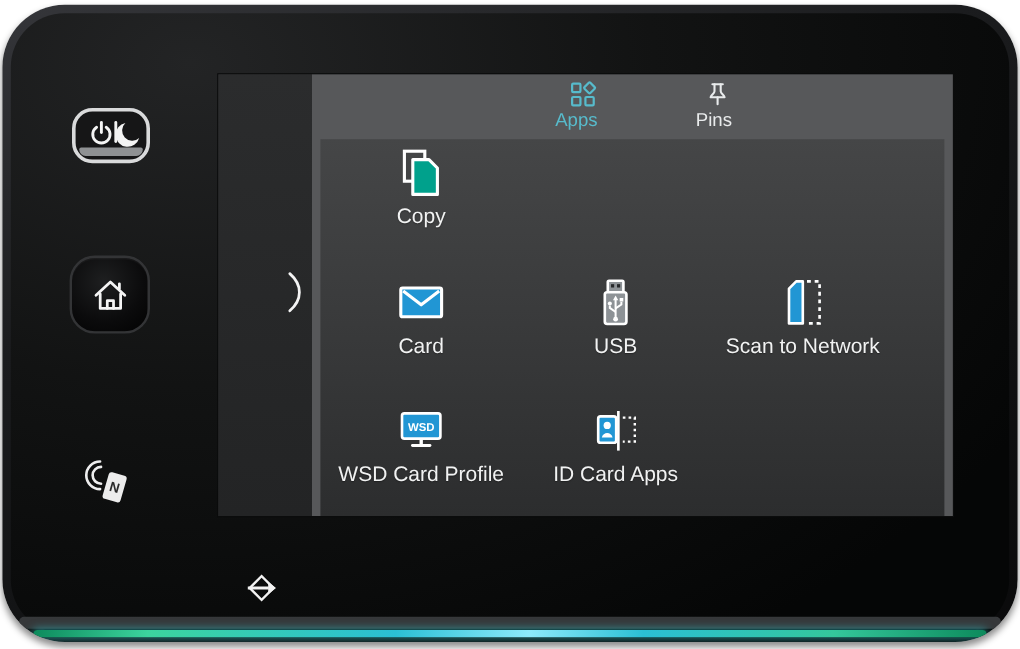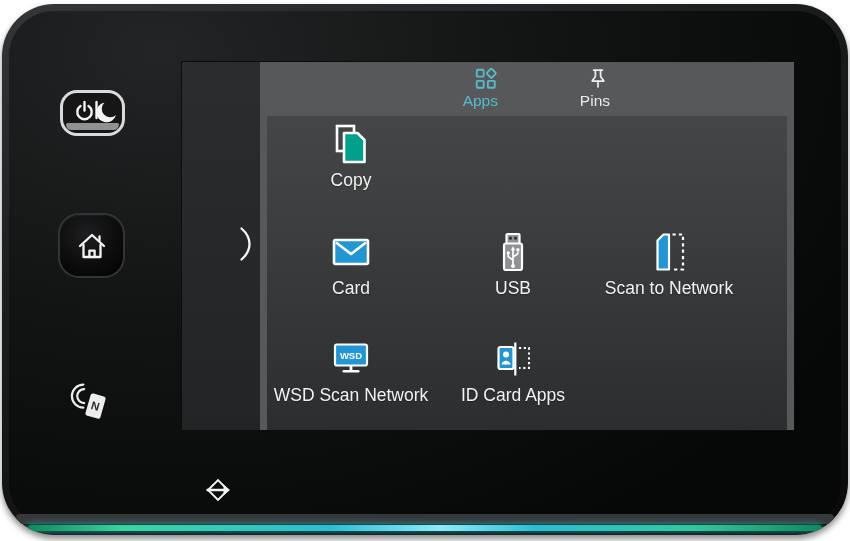--- a/index.html
+++ b/index.html
@@ -192,21 +192,21 @@
             <span class="app-label">Scan to Network</span>
           </div>
 
           <div class="app-cell c0 r2">
             <svg width="44" height="44" viewBox="0 0 44 44">
               <rect x="6" y="7.5" width="32" height="21" rx="2" fill="#2196D4" stroke="#fff" stroke-width="2.2"></rect>
               <text x="22" y="21.8" text-anchor="middle" font-size="9.5" font-weight="bold" fill="#fff" font-family="Liberation Sans, sans-serif">WSD</text>
               <rect x="20.6" y="28.5" width="2.8" height="4.5" fill="#fff"></rect>
               <rect x="13.5" y="33" width="17" height="2.4" rx="1.2" fill="#fff"></rect>
             </svg>
-            <span class="app-label">WSD Scan Network</span>
+            <span class="app-label">WSD Card Profile</span>
           </div>
 
           <div class="app-cell c1 r2">
             <svg width="44" height="44" viewBox="0 0 44 44">
               <rect x="7.5" y="10" width="15" height="22" rx="2" fill="#2196D4" stroke="#fff" stroke-width="2.2"></rect>
               <circle cx="15" cy="17.5" r="3" fill="#fff"></circle>
               <path d="M10.5,27.5 C11.5,22.5 18.5,22.5 19.5,27.5 Z" fill="#fff"></path>
               <rect x="23.2" y="5.5" width="2.2" height="33" fill="#fff"></rect>
               <path d="M28,11 H38 V31 H28" fill="none" stroke="#fff" stroke-width="2" stroke-dasharray="2.2 2.6"></path>
             </svg>

